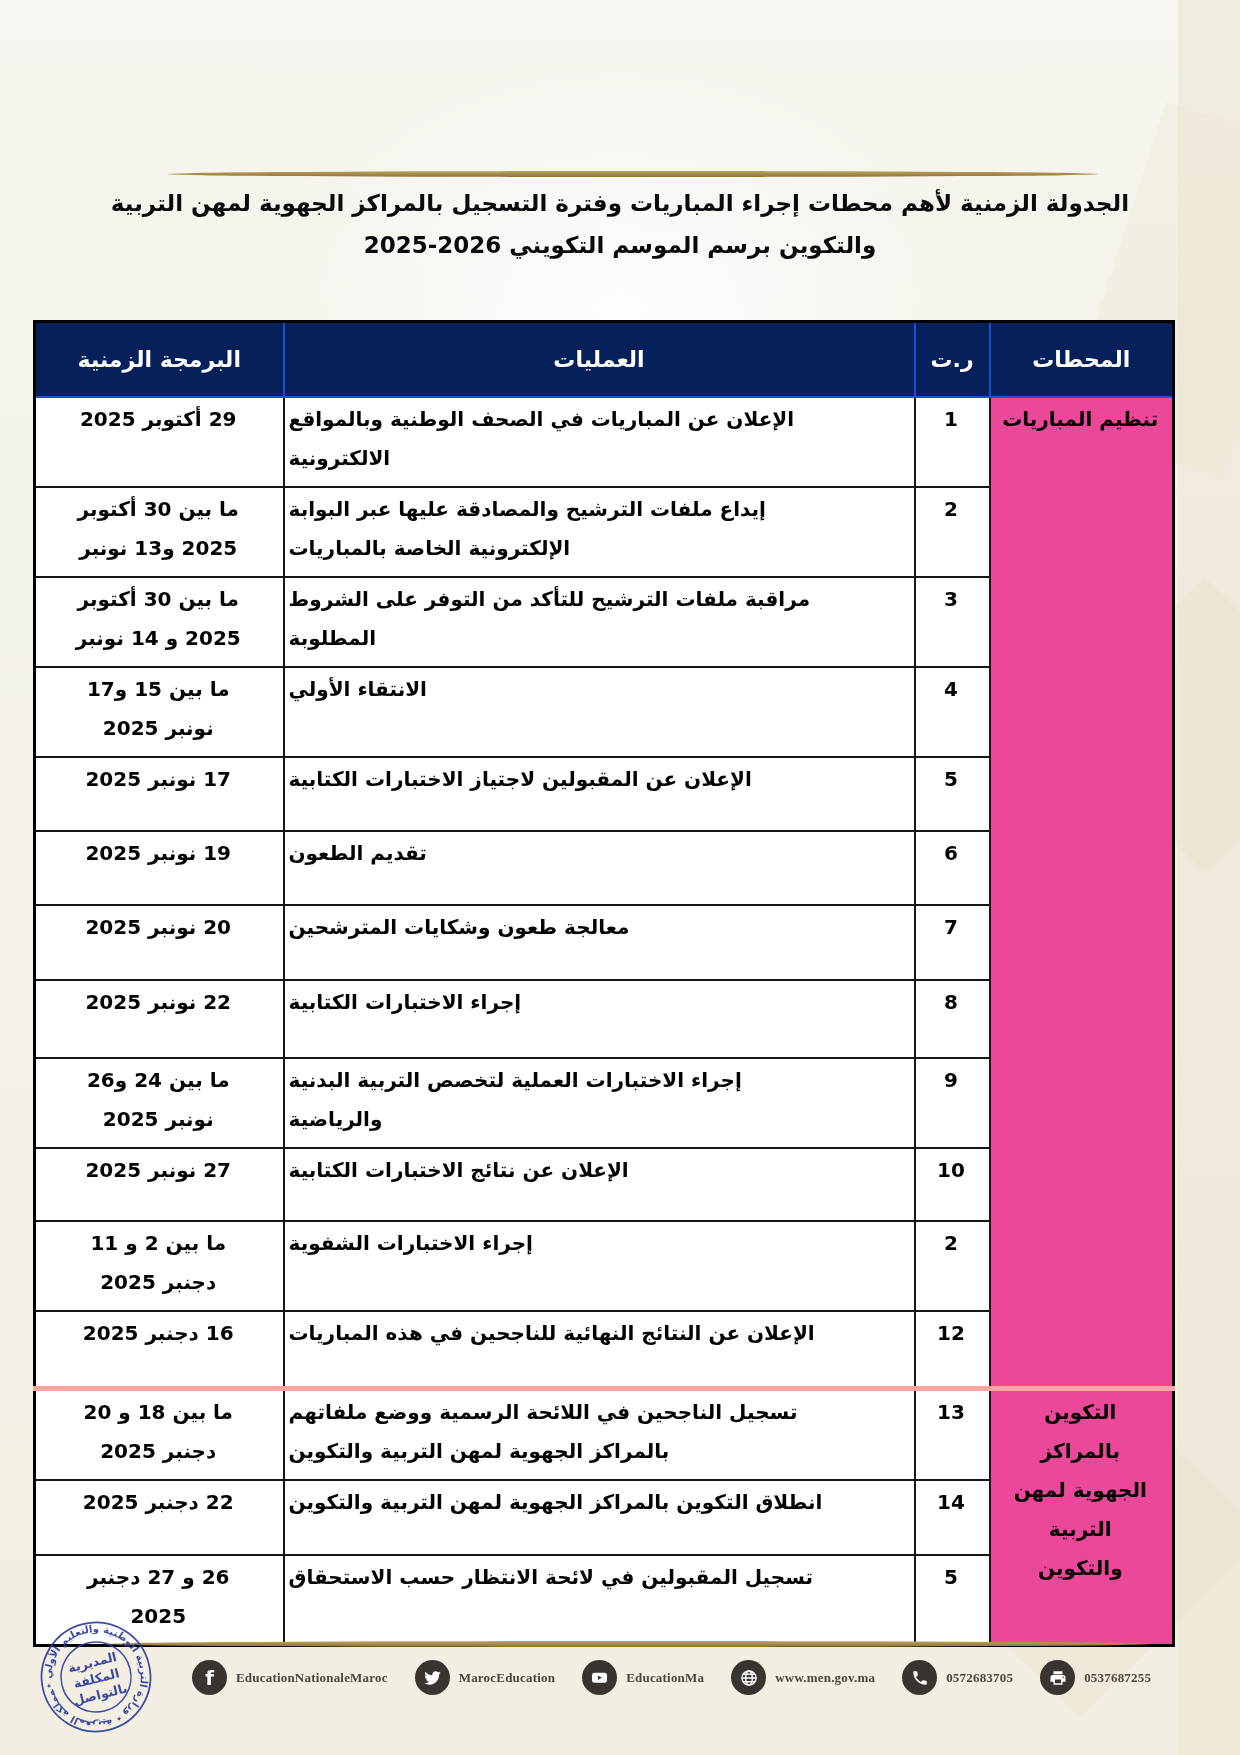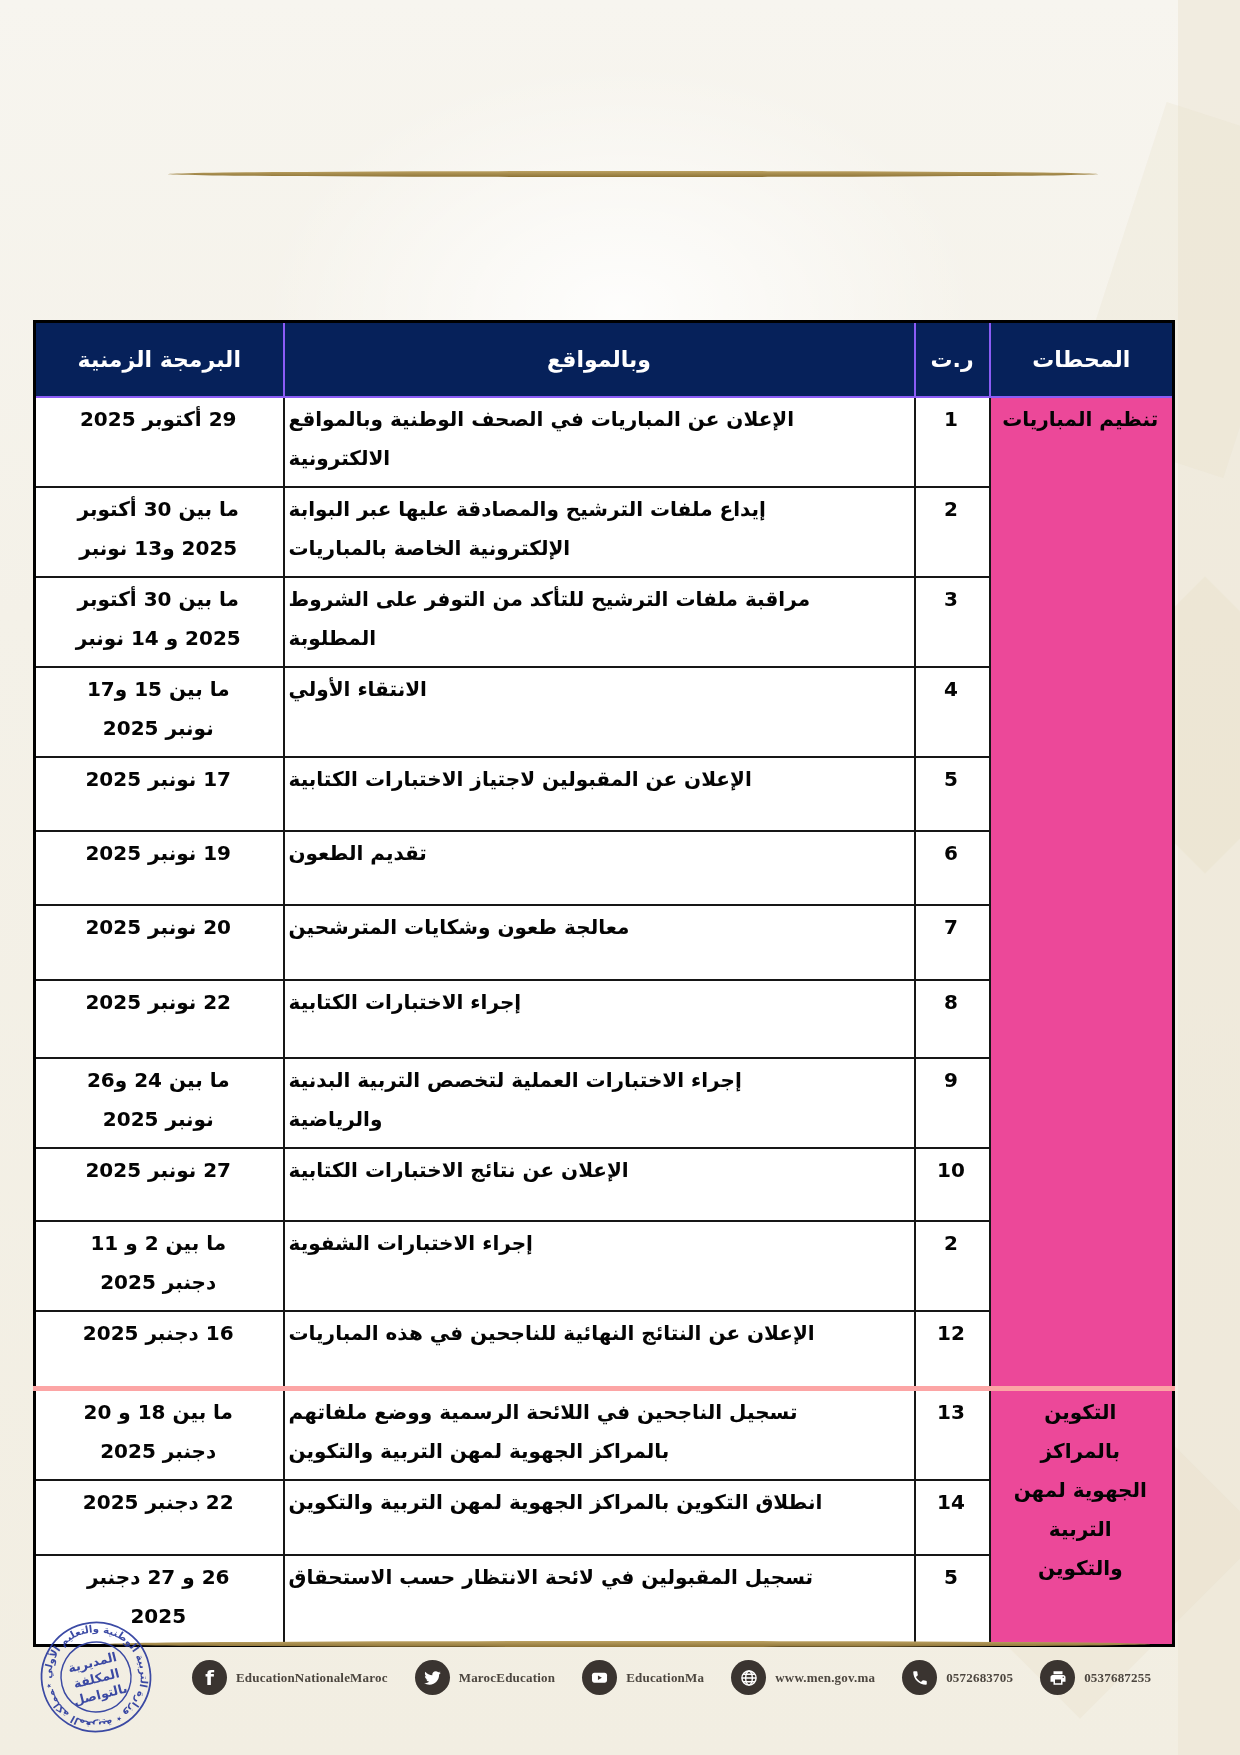--- a/index.html
+++ b/index.html
@@ -37,21 +37,21 @@
   }
 
   table.sched {
     position:absolute; top:320px; left:33px; width:1139px;
     border-collapse:collapse; table-layout:fixed;
     background:#ffffff; border:3px solid #000;
     direction:rtl;
   }
   table.sched th {
     background:#06215a; color:#ffffff;
-    border:2px solid #8b5cf6;
+    border:2px solid #1d4ed8;
     font-size:22px; font-weight:bold; text-align:center; vertical-align:middle;
     padding:0 4px;
   }
   table.sched td {
     border:2px solid #161616;
     font-size:20px; font-weight:bold; color:#040404;
     vertical-align:top; line-height:39px; padding:2px 6px 8px 4px;
   }
   td.op   { text-align:left; padding-right:10px; }
   td.date { text-align:center; }
@@ -93,33 +93,37 @@
 <div class="page">
 
   <div class="glow"></div>
   <div class="side-band"></div>
   <div class="wm wm1"></div>
   <div class="wm wm2"></div>
   <div class="wm wm3"></div>
 
   <div class="gold-line gold-top"></div>
 
+  <div class="title">
+    <div>الجدولة الزمنية لأهم محطات إجراء المباريات وفترة التسجيل بالمراكز الجهوية لمهن التربية</div>
+    <div>والتكوين برسم الموسم التكويني 2026-2025</div>
+  </div>
 
   <table class="sched">
     <colgroup>
       <col style="width:184px">
         <col style="width:75px">
         <col style="width:631px">
         <col style="width:249px">
     </colgroup>
     <thead>
       <tr style="height:75px">
         <th>المحطات</th>
         <th>ر.ت</th>
-        <th>وبالمواقع</th>
+        <th>العمليات</th>
         <th>البرمجة الزمنية</th>
       </tr>
     </thead>
     <tbody>
       <tr style="height:77px">
         <td class="stations" rowspan="12">تنظيم المباريات</td>
         <td class="num">1</td>
         <td class="op ml">الإعلان عن المباريات في الصحف الوطنية وبالمواقع
 الالكترونية</td>
         <td class="date ml">29 أكتوبر 2025</td>

